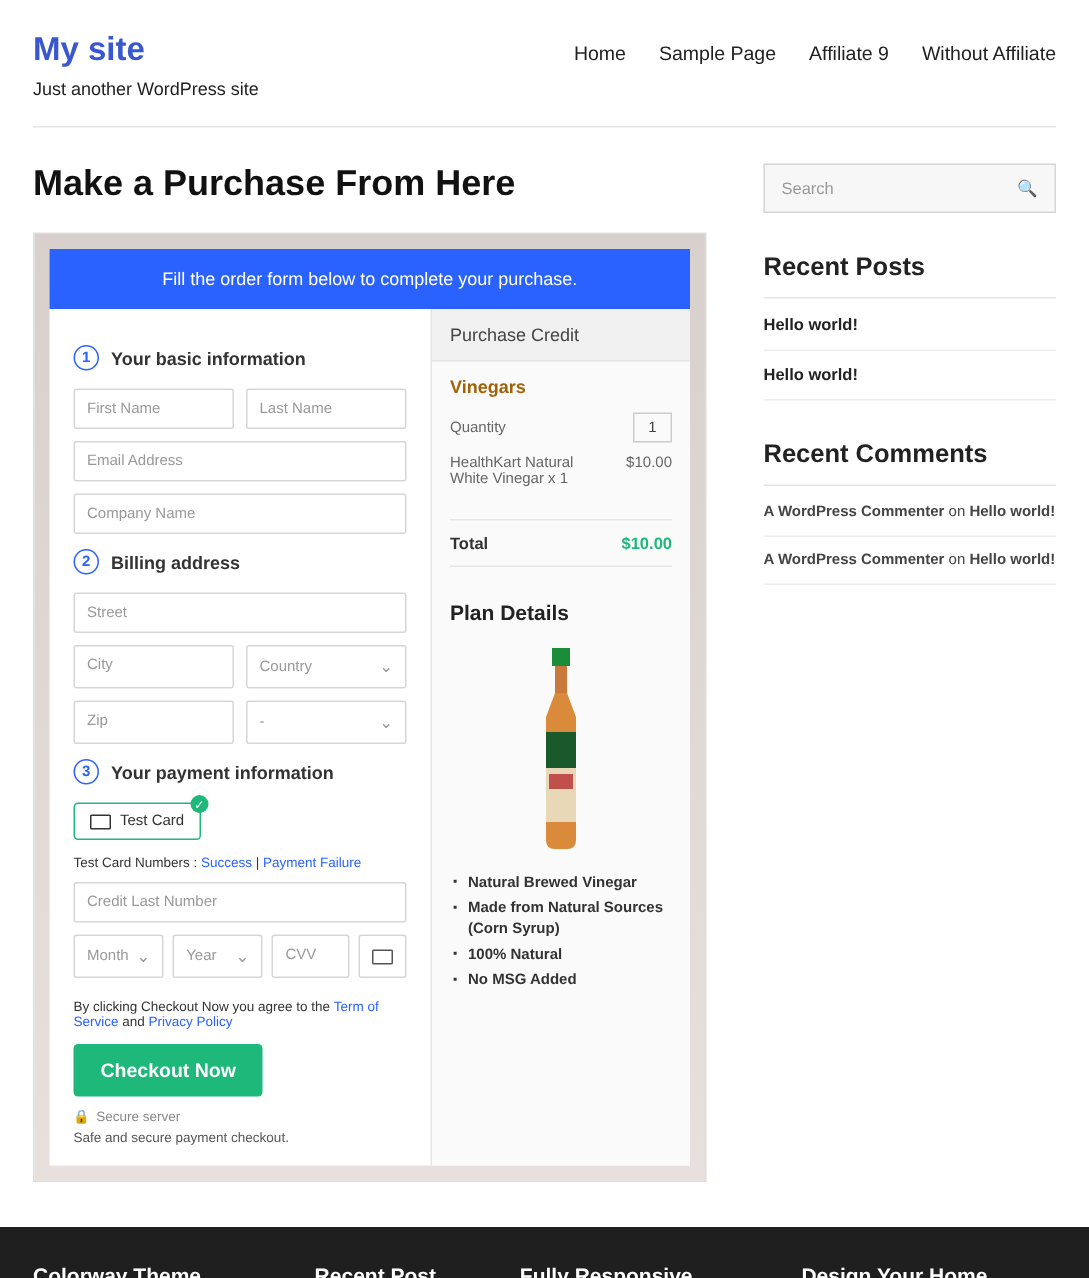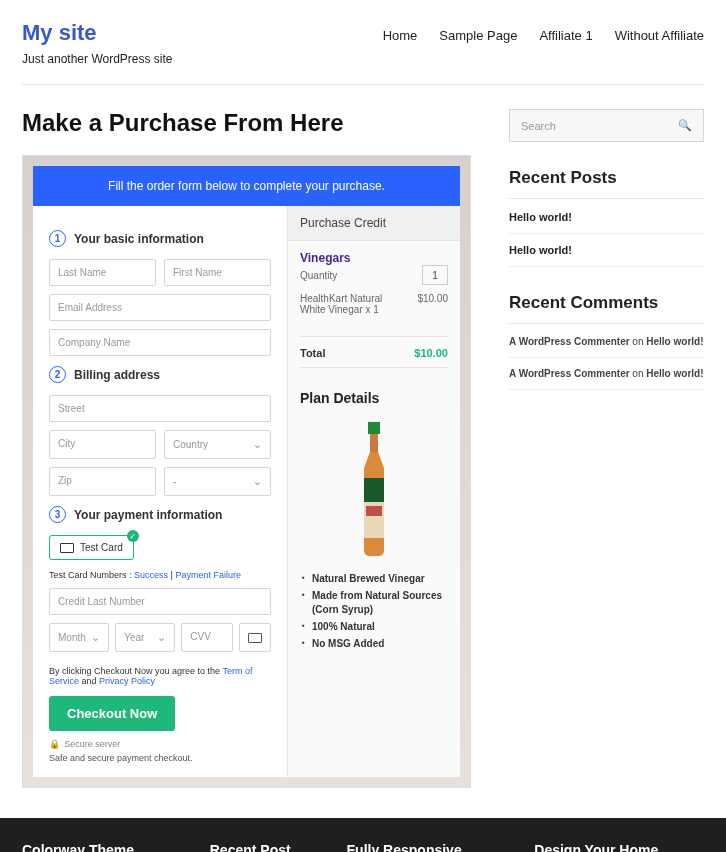--- a/index.html
+++ b/index.html
@@ -37,21 +37,21 @@
 .cc-row .sel{flex:1}
 .cvv-ico{width:32px;border:1px solid #d6d6d6;border-radius:2px;display:flex;align-items:center;justify-content:center}
 .cvv-ico span{width:14px;height:10px;border:1px solid #555;border-radius:1px}
 .terms{font-size:9px;color:#333;margin-bottom:10px}
 .terms a{color:#2962ff;text-decoration:none}
 .checkout-btn{background:#1db87a;color:#fff;border:none;padding:10px 18px;font-size:13px;font-weight:600;border-radius:3px;cursor:pointer}
 .secure{font-size:9px;color:#888;margin-top:8px;display:flex;align-items:center;gap:4px}
 .secure2{font-size:9px;color:#555;margin-top:4px}
 .pd-head{background:#f0f0f0;border-bottom:1px solid #e5e5e5;padding:10px 12px;font-size:12px;color:#444}
 .pd-body{padding:10px 12px}
-.pd-sub{font-size:12px;font-weight:700;color:#4c1d95;}
+.pd-sub{font-size:12px;font-weight:700;color:#a16207;margin-bottom:10px}
 .pd-row{display:flex;justify-content:space-between;align-items:center;font-size:10px;color:#666;margin-bottom:8px}
 .qty-box{width:26px;height:20px;border:1px solid #ccc;display:flex;align-items:center;justify-content:center;font-size:10px;color:#444}
 .pd-line{display:flex;justify-content:space-between;font-size:10px;color:#666;padding-bottom:21px;border-bottom:1px solid #e5e5e5}
 .pd-total{display:flex;justify-content:space-between;font-size:11px;font-weight:700;margin-top:10px;padding-bottom:8px;border-bottom:1px solid #e5e5e5}
 .pd-total .amt{color:#1db87a}
 .plan-title{font-size:14px;font-weight:700;color:#222;padding:12px 12px 8px}
 .bottle{margin:6px auto;display:block}
 .plan-list{padding:6px 12px 16px;list-style:none}
 .plan-list li{font-size:10px;font-weight:600;color:#333;padding-left:12px;position:relative;margin-bottom:3px;line-height:1.4}
 .plan-list li::before{content:"▪";position:absolute;left:2px;font-size:8px}
@@ -72,42 +72,42 @@
 
 <div class="container">
   <div class="header">
     <div>
       <div class="site-title">My site</div>
       <div class="tagline">Just another WordPress site</div>
     </div>
     <div class="nav">
       <a>Home</a>
       <a>Sample Page</a>
-      <a>Affiliate 1</a>
+      <a>Affiliate 9</a>
       <a>Without Affiliate</a>
     </div>
   </div>
   <div class="divider"></div>
 
   <div class="main-wrap">
     <div class="main">
       <h1 class="page-title">Make a Purchase From Here</h1>
 
       <div class="purchase-box">
         <div class="purchase-inner">
           <div class="banner">Fill the order form below to complete your purchase.</div>
           <div class="two-col">
             <div class="form-col">
               <div class="section-head">
                 <div class="circ">1</div>
                 <span class="lbl">Your basic information</span>
               </div>
               <div class="row">
+                <div class="inp">First Name</div>
                 <div class="inp">Last Name</div>
-                <div class="inp">First Name</div>
               </div>
               <div class="row">
                   <div class="inp">Email Address</div>
                 </div>
               <div class="row">
                   <div class="inp">Company Name</div>
                 </div>
 
               <div class="section-head">
                 <div class="circ">2</div>

